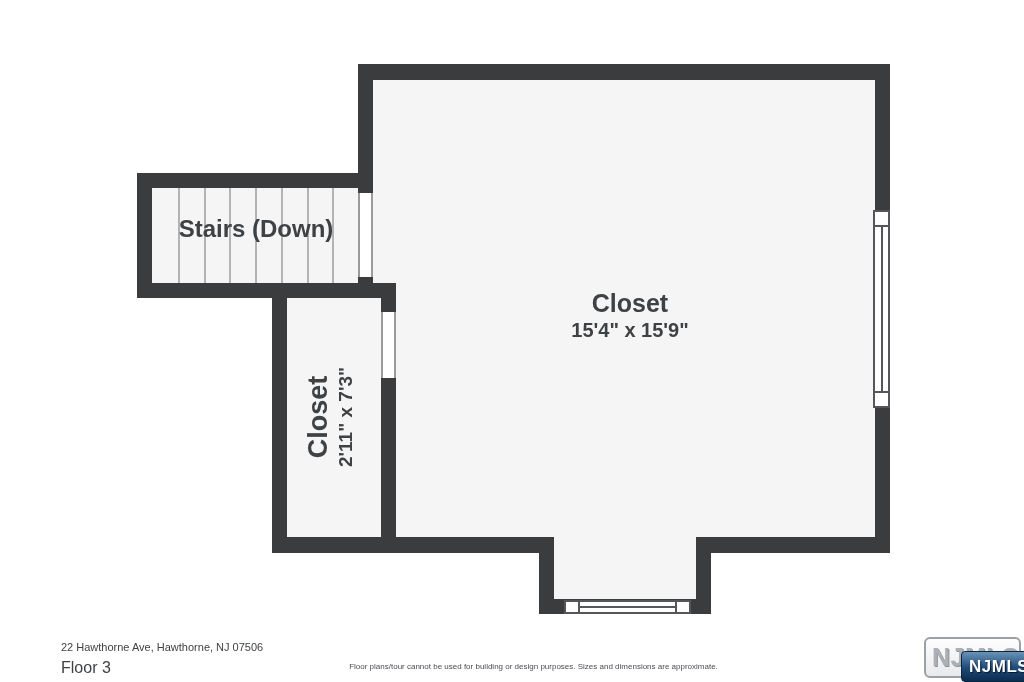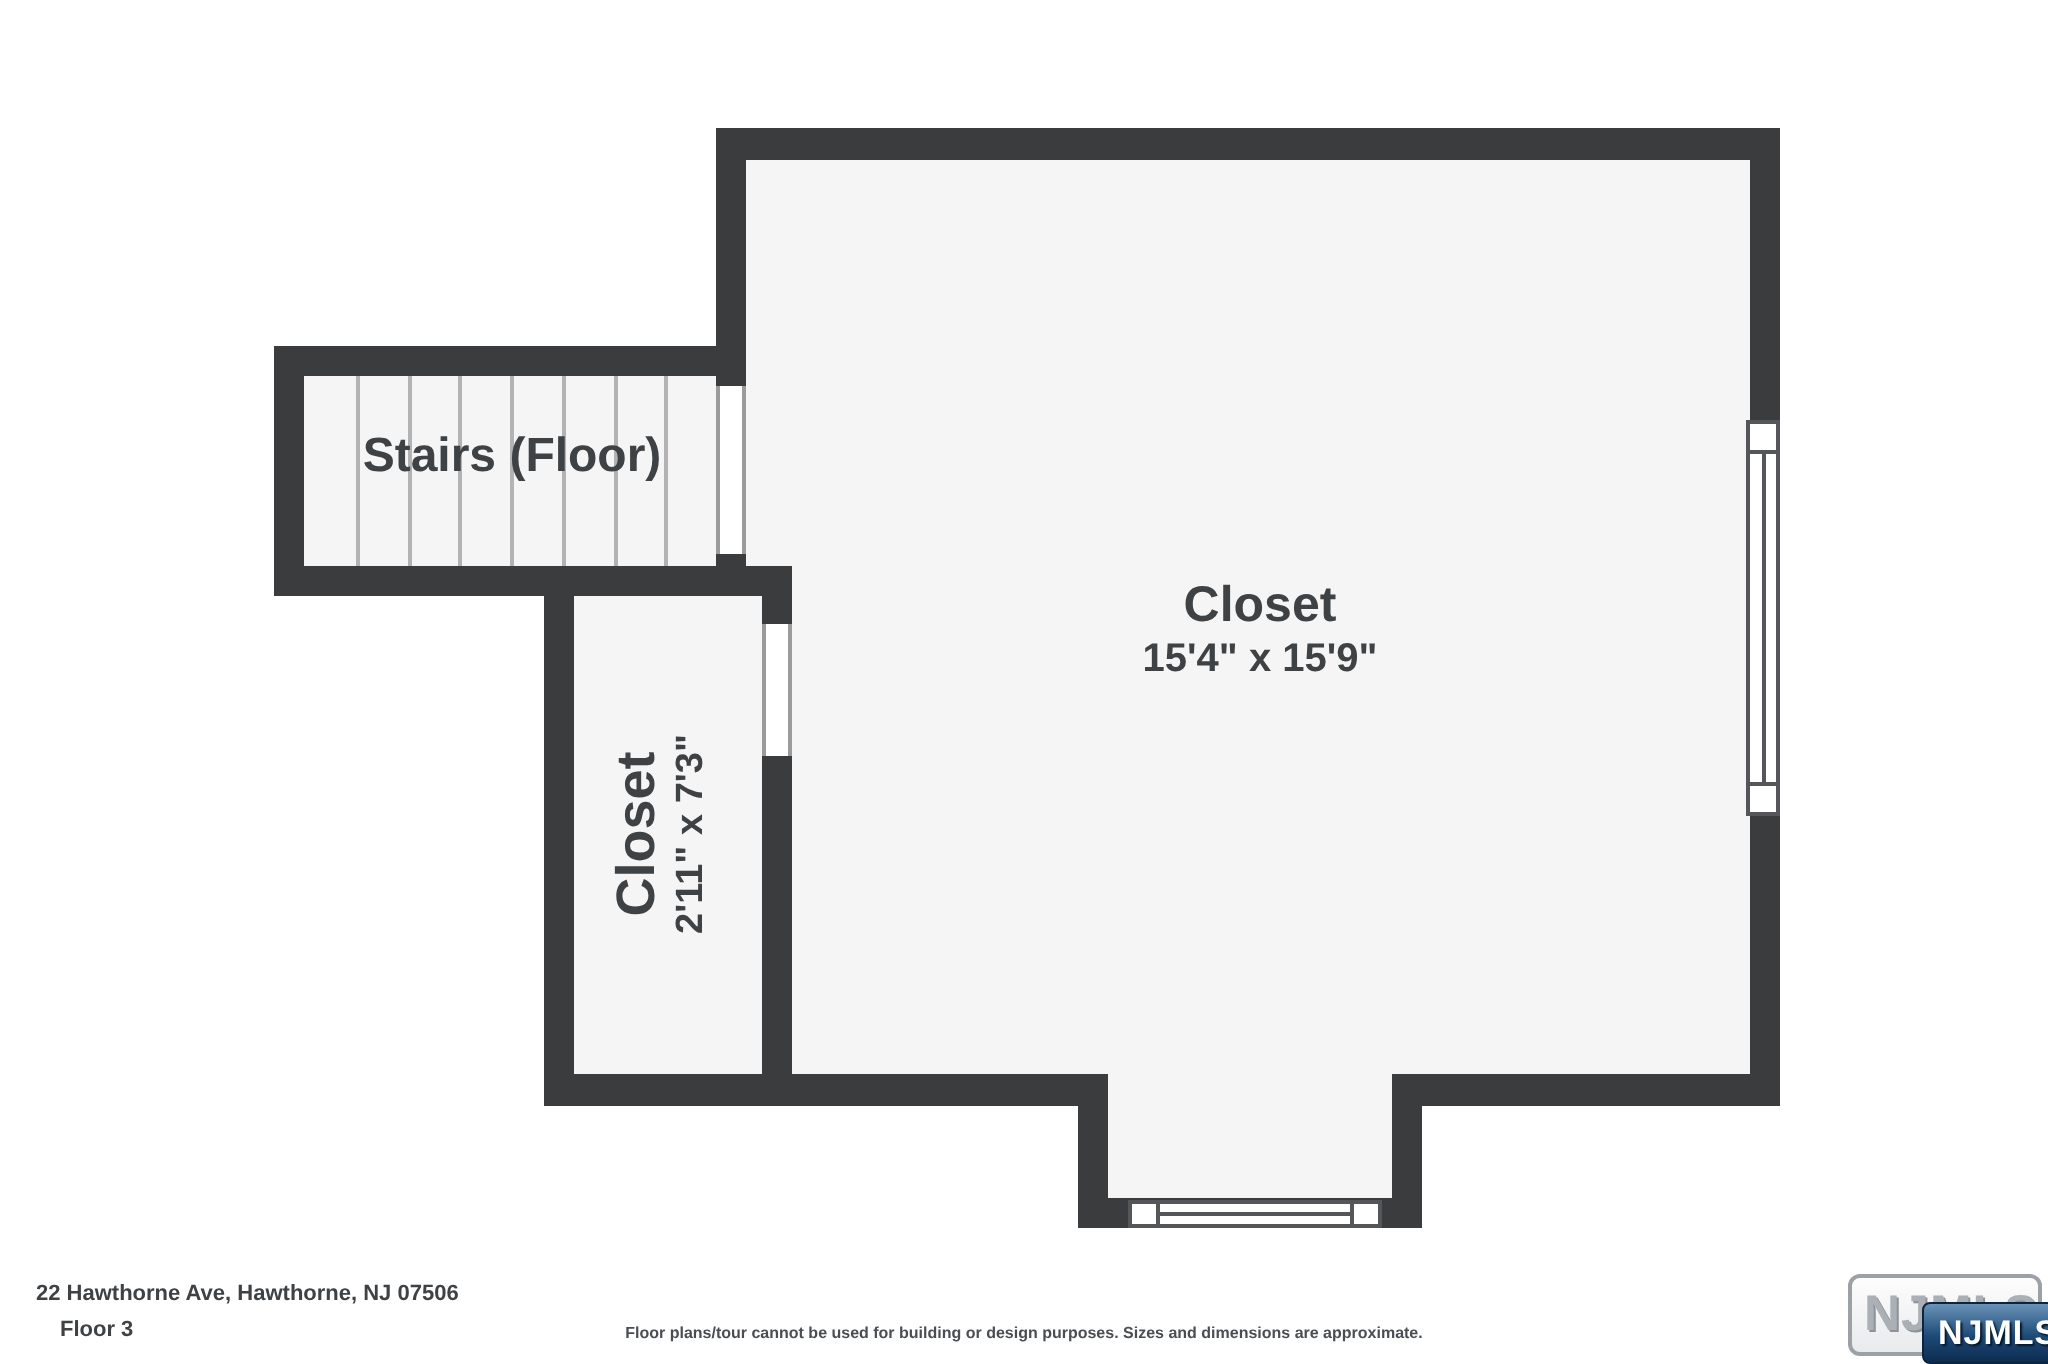--- a/index.html
+++ b/index.html
@@ -18,23 +18,23 @@
   .window-h .sash-v{position:absolute;top:0;bottom:0;width:2px;background:#55565a;}
   .window-h .sash-h{position:absolute;height:2px;background:#55565a;top:50%;margin-top:-1px;}
   .room-label{position:absolute;color:var(--label,#3f4245);font-weight:bold;text-align:center;white-space:nowrap;}
   .room-name{font-size:25px;line-height:1.2;}
   .room-dims{font-size:20px;line-height:1.25;}
   .stairs-name{font-size:24px;}
   .closet-label{transform:translate(-50%,-50%) rotate(-90deg);}
   .center-xy{transform:translate(-50%,-50%);}
   .closet-label .room-name{font-size:27px;}
   .closet-label .room-dims{font-size:19px;}
-  .footer-text{position:absolute;color:#3f4245;font-weight:bold;}
+  .footer-text{position:absolute;color:#3f4245;font-weight:normal;margin-left:43px;}
   #address{left:18px;top:641px;font-size:11px;}
-  #floor-label{left:30px;top:659px;font-size:11px;}
+  #floor-label{left:18px;top:659px;font-size:16px;}
   #disclaimer{left:0;right:0;top:662px;font-size:8px;text-align:center;color:#4a4d52;}
   
   #logo{position:absolute;left:924px;top:637px;width:97px;height:41px;
     border:2px solid #9ba1a7;border-radius:6px;box-sizing:border-box;
     background:linear-gradient(#fdfdfd,#e9eaec);}
   #logo-watermark{position:absolute;left:6px;top:4px;font-size:25px;font-weight:bold;
     color:#aab0b6;letter-spacing:0.5px;text-shadow:1px 1px 0 #8c9298;}
   #logo-badge{position:absolute;left:961px;top:651px;width:70px;height:31px;
     border-radius:4px;border:1px solid #0b2440;box-sizing:border-box;
     background:linear-gradient(#6b93b8,#1d4a77 55%,#0d2c50);
@@ -83,21 +83,21 @@
     <div class="sash-h" style="bottom:13px;"></div>
     <div class="sash-v" style="top:14px;bottom:14px;"></div>
   </div>
   <div class="window-h" style="left:564px;top:600px;width:127px;height:14px;">
     <div class="sash-v" style="left:12px;"></div>
     <div class="sash-v" style="right:12px;"></div>
     <div class="sash-h" style="left:13px;right:13px;"></div>
   </div>
 
   <div class="room-label center-xy" style="left:256px;top:229px;">
-    <div class="room-name stairs-name">Stairs (Floor)</div>
+    <div class="room-name stairs-name">Stairs (Down)</div>
   </div>
 
   <div class="room-label center-xy" style="left:630px;top:315px;">
     <div class="room-name">Closet</div>
     <div class="room-dims">15'4" x 15'9"</div>
   </div>
 
   <div class="room-label closet-label" style="left:330px;top:417px;">
     <div class="room-name">Closet</div>
     <div class="room-dims">2'11" x 7'3"</div>

